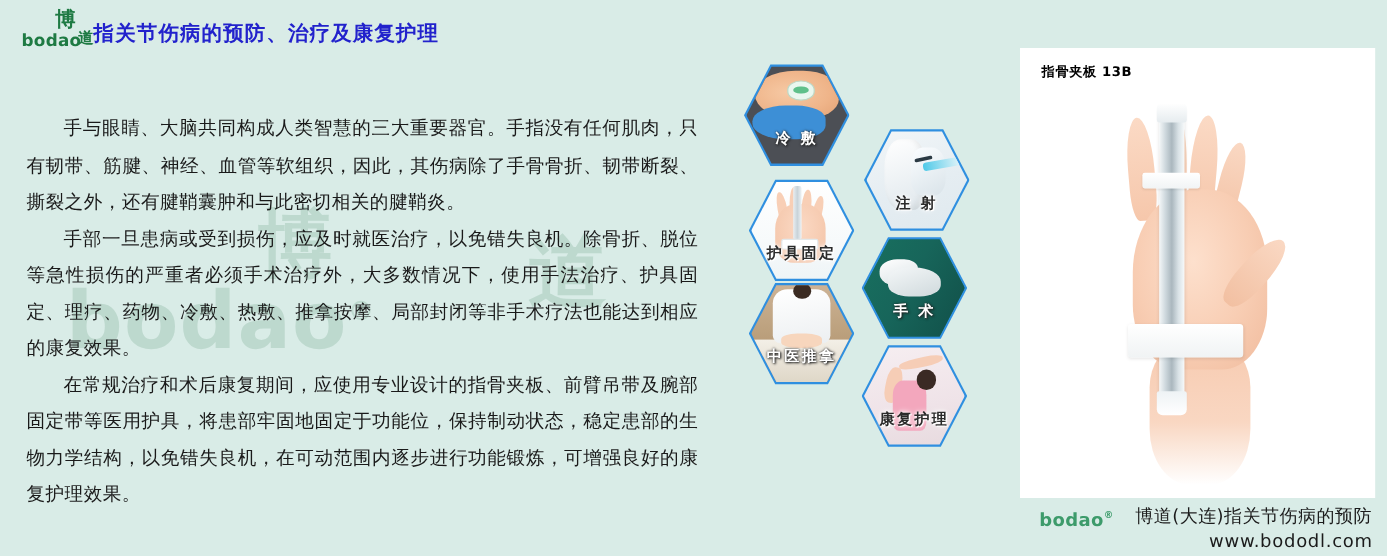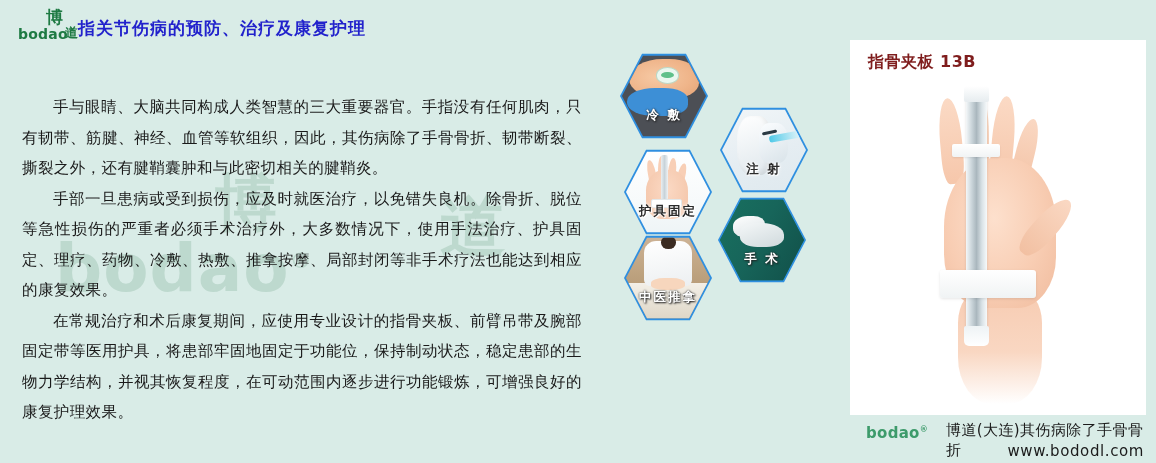--- a/index.html
+++ b/index.html
@@ -167,21 +167,21 @@
   .art-rehab .arm2{position:absolute;left:22%;top:22%;width:16%;height:36%;
     background:#f6cdb6;border-radius:40%;transform:rotate(12deg);}
 
   
   .card{
     position:absolute;left:850px;top:40px;width:296px;height:375px;
     background:#ffffff;
   }
   .card-title{
     position:absolute;left:18px;top:12px;
-    font-size:16px;font-weight:bold;color:#7f1d1d;letter-spacing:.5px;
+    font-size:11px;font-weight:bold;color:#000000;letter-spacing:.5px;
   }
   .product{position:absolute;left:24px;top:34px;width:250px;height:330px;}
 
   
   .hand-palm{
     position:absolute;left:70px;top:84px;width:112px;height:150px;
     background:radial-gradient(ellipse at 45% 40%,#fde0cd 0%,#f8cdb3 55%,#f0bb9d 100%);
     border-radius:46% 44% 34% 36%;
   }
   .hand-forearm{
@@ -256,21 +256,21 @@
 
 <div class="watermark">
   <div class="wm-word"><span>bodao</span><span class="wm-sup">®</span></div>
   <div class="wm-bo">博</div>
   <div class="wm-dao">道</div>
 </div>
 
 <div class="copy">
   <p>手与眼睛、大脑共同构成人类智慧的三大重要器官。手指没有任何肌肉，只有韧带、筋腱、神经、血管等软组织，因此，其伤病除了手骨骨折、韧带断裂、撕裂之外，还有腱鞘囊肿和与此密切相关的腱鞘炎。</p>
   <p>手部一旦患病或受到损伤，应及时就医治疗，以免错失良机。除骨折、脱位等急性损伤的严重者必须手术治疗外，大多数情况下，使用手法治疗、护具固定、理疗、药物、冷敷、热敷、推拿按摩、局部封闭等非手术疗法也能达到相应的康复效果。</p>
-  <p>在常规治疗和术后康复期间，应使用专业设计的指骨夹板、前臂吊带及腕部固定带等医用护具，将患部牢固地固定于功能位，保持制动状态，稳定患部的生物力学结构，并视其恢复程度，在可动范围内逐步进行功能锻炼，可增强良好的康复护理效果。</p>
+  <p>在常规治疗和术后康复期间，应使用专业设计的指骨夹板、前臂吊带及腕部固定带等医用护具，将患部牢固地固定于功能位，保持制动状态，稳定患部的生物力学结构，以免错失良机，在可动范围内逐步进行功能锻炼，可增强良好的康复护理效果。</p>
 </div>
 
 <div class="hexwrap">
 
   <div class="hex" style="left:8px;top:8px;">
     <div class="hex-inner art-cold">
       <div class="skin"></div>
         <div class="cuff"></div>
         <div class="pack"></div>
     </div>
@@ -312,20 +312,29 @@
   <div class="hex" style="left:12px;top:190px;">
     <div class="hex-inner art-tuina">
       <div class="table"></div>
         <div class="coat"></div>
         <div class="head"></div>
         <div class="arms"></div>
     </div>
     <div class="hex-label dark">中医推拿</div>
   </div>
 
+  <div class="hex" style="left:106px;top:242px;">
+    <div class="hex-inner art-rehab">
+      <div class="arm"></div>
+        <div class="arm2"></div>
+        <div class="body"></div>
+        <div class="head"></div>
+    </div>
+    <div class="hex-label ink">康复护理</div>
+  </div>
 
 </div>
 
 <div class="card">
   <div class="card-title">指骨夹板  13B</div>
 
   <div class="product">
     <div class="hand-forearm"></div>
     <div class="fingr fg-pinky"></div>
     <div class="fingr fg-ring"></div>
@@ -336,15 +345,15 @@
     <div class="splint-bar"></div>
     <div class="splint-cap"></div>
     <div class="splint-foot"></div>
     <div class="strap-finger"></div>
     <div class="strap-wrist"></div>
   </div>
 </div>
 
 <div class="footer">
   <div class="f-logo"><span>bodao</span><span class="f-sup">®</span></div>
-  <div class="f-company">博道(大连)其伤病除了手骨骨折</div>
+  <div class="f-company">博道(大连)指关节伤病的预防</div>
   <div class="f-url">www.bododl.com</div>
 </div>
 
 </body></html>

